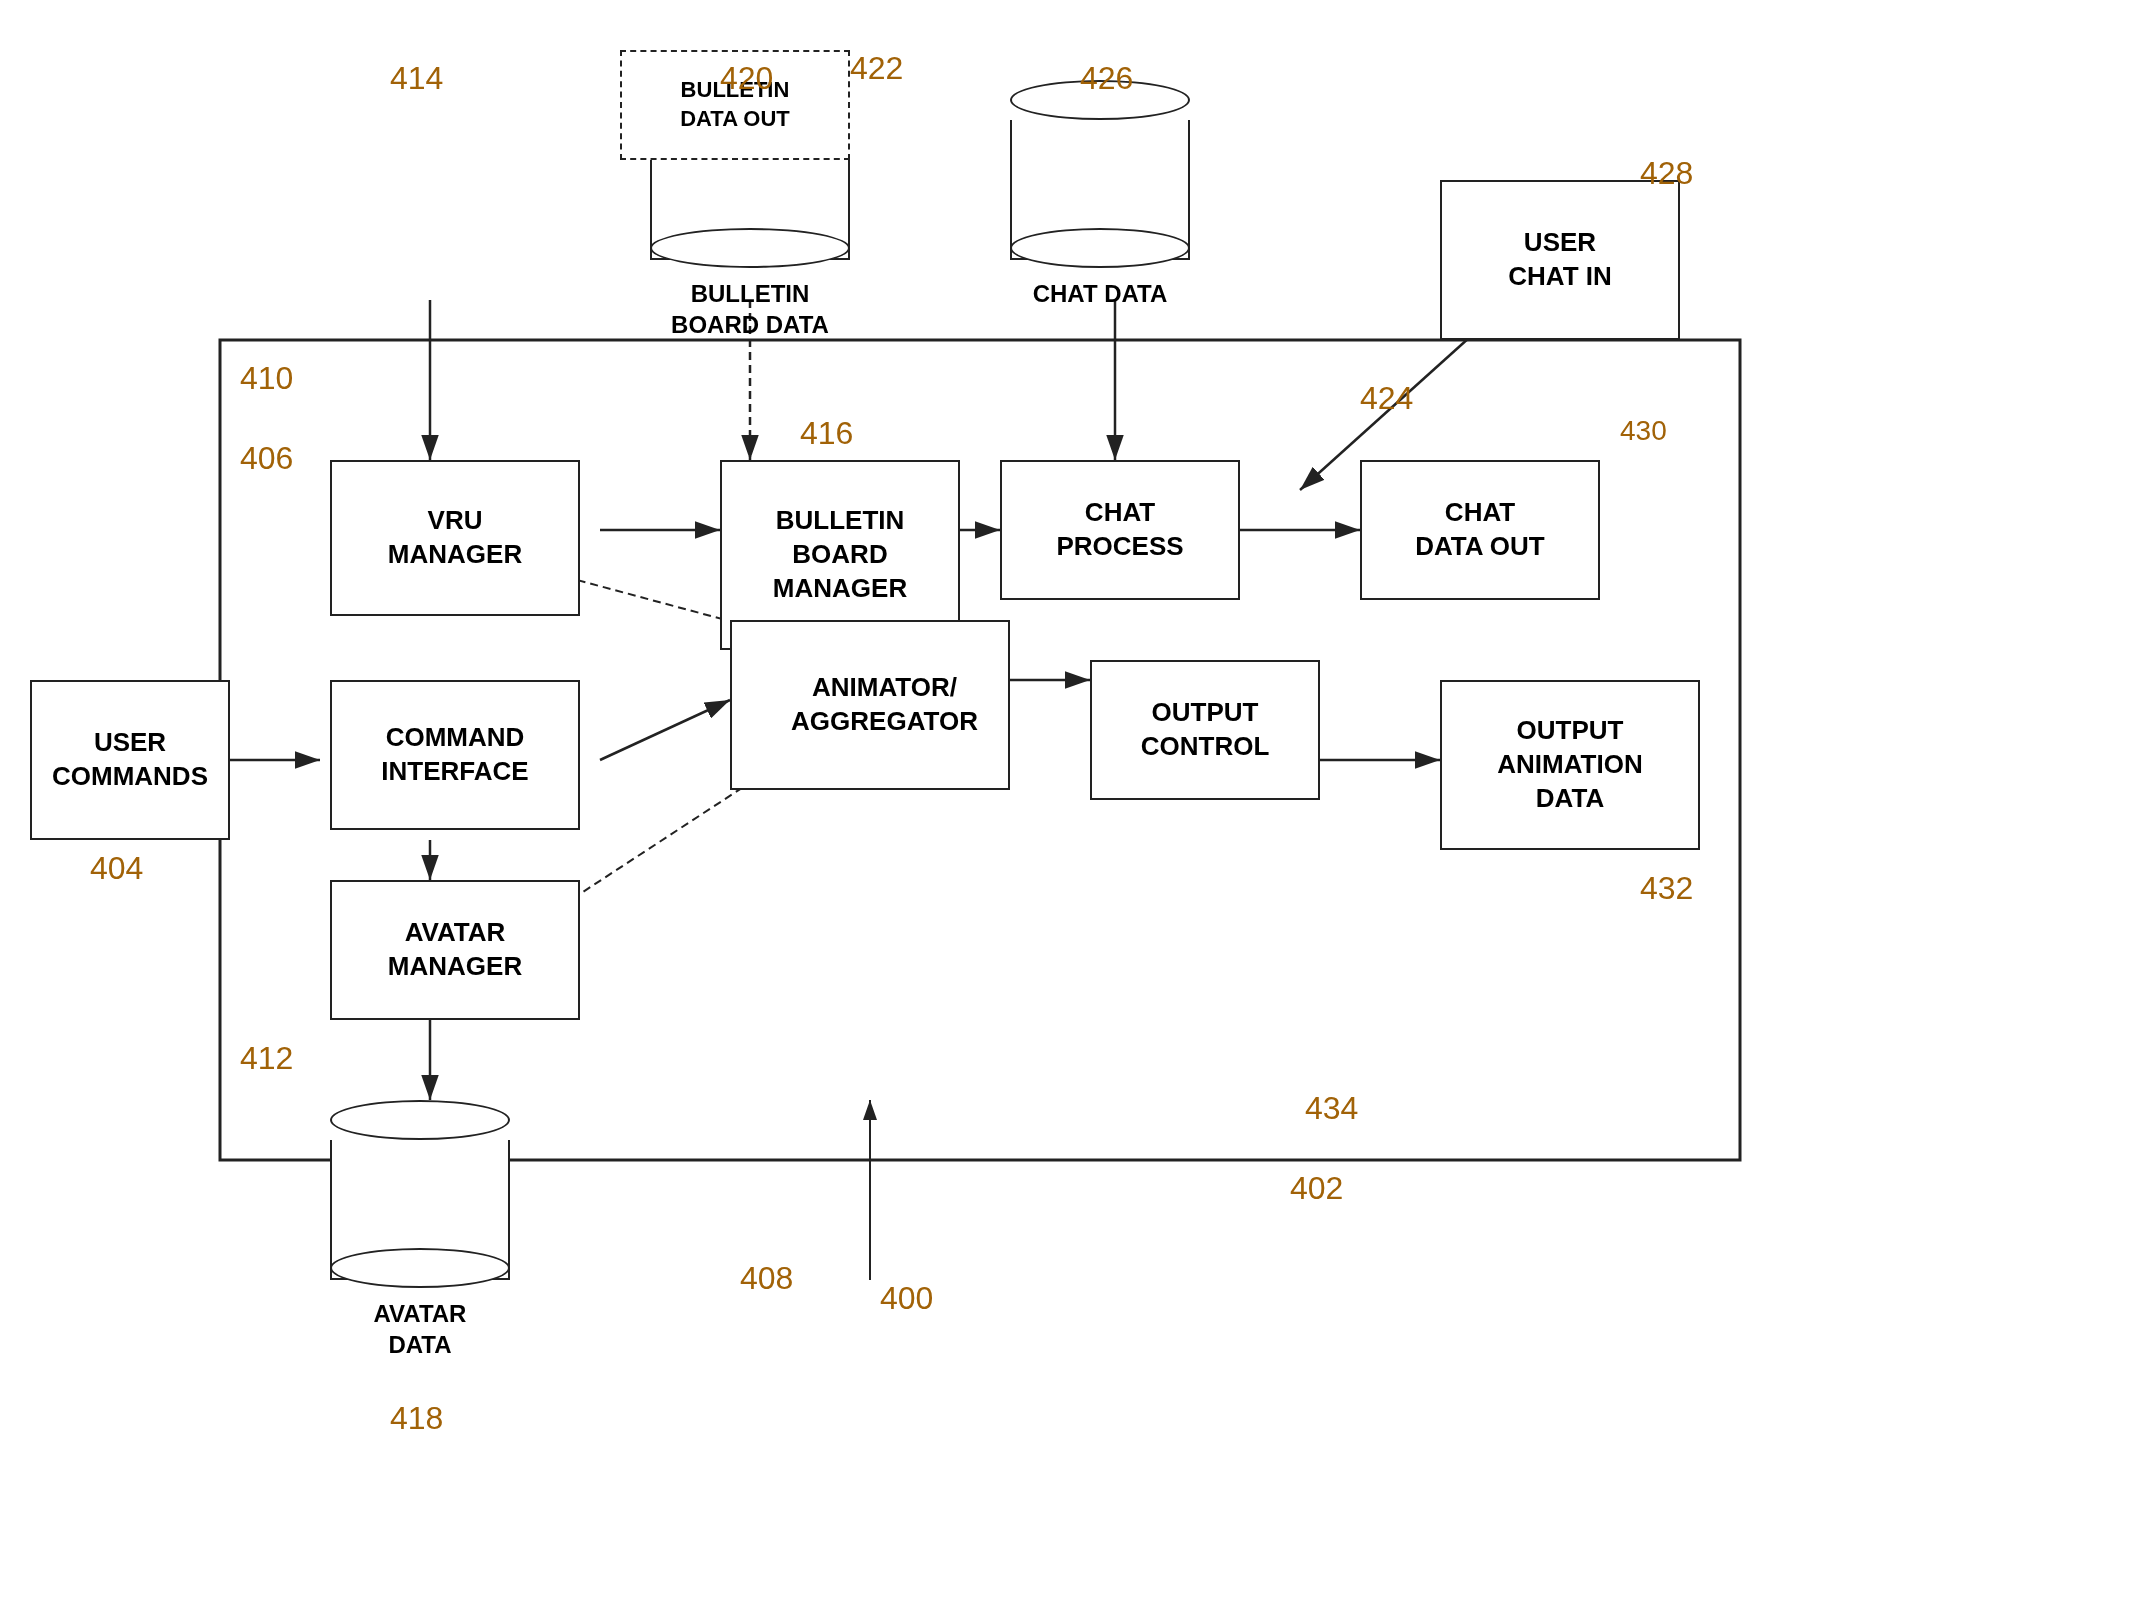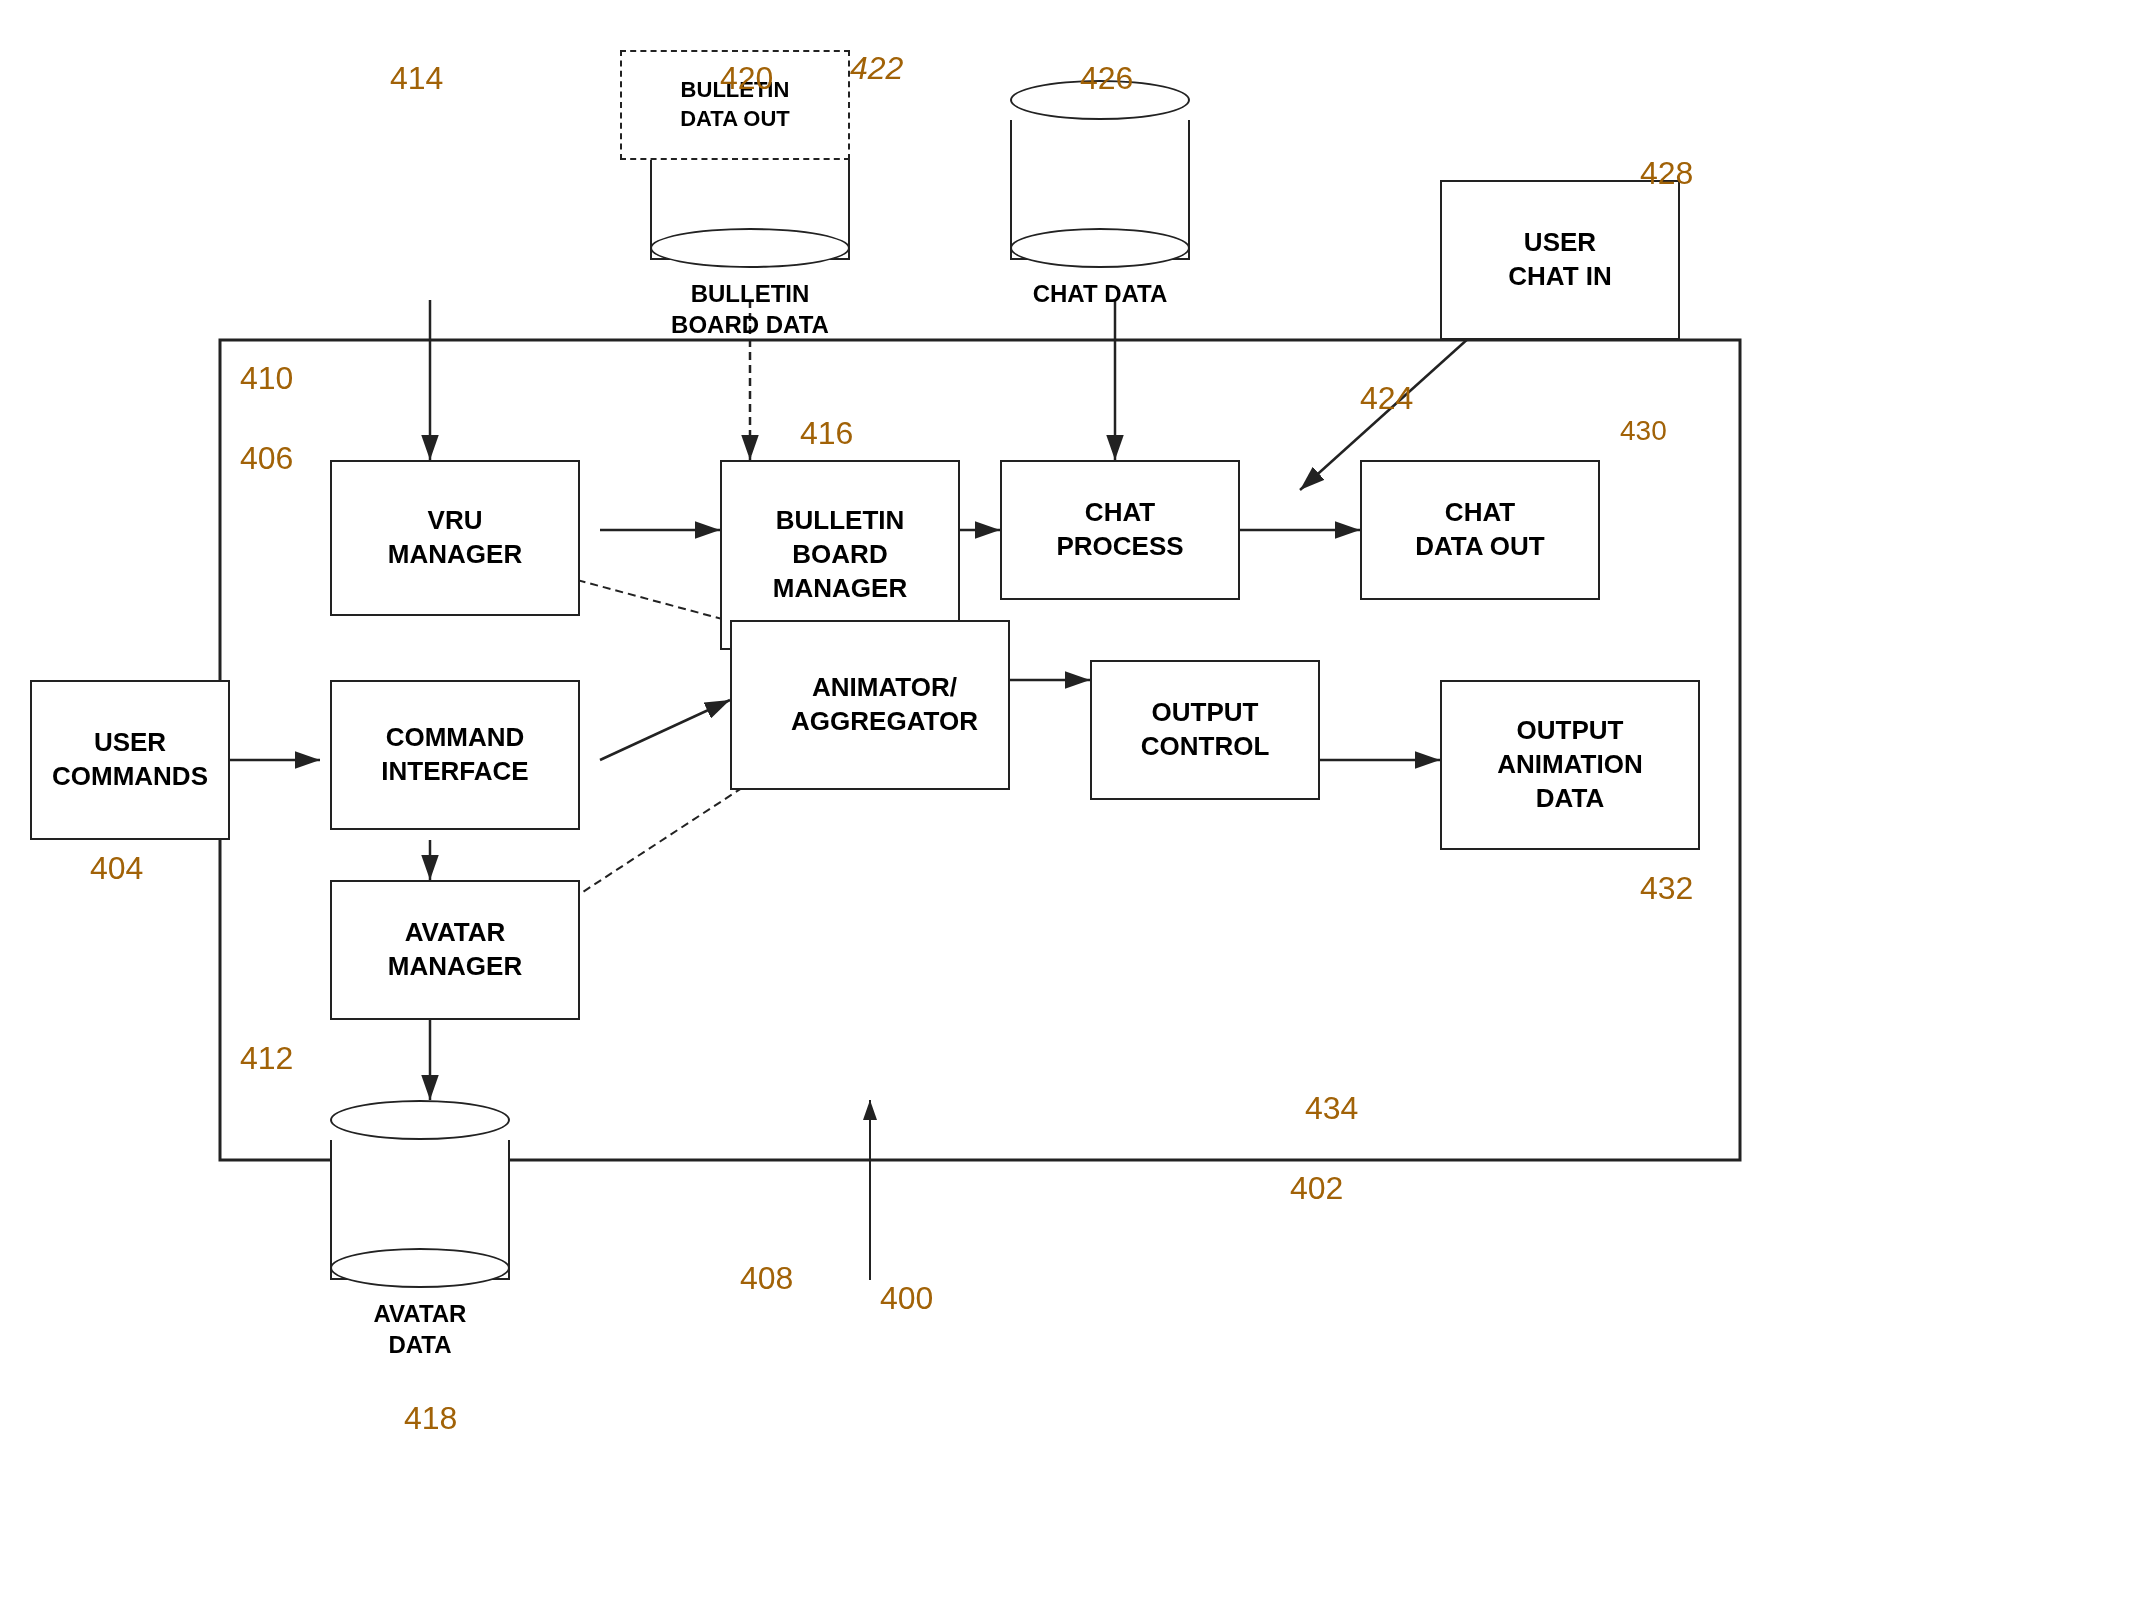--- a/index.html
+++ b/index.html
@@ -242,29 +242,29 @@
   </div>
 
   <div class="label-handwritten" style="left:390px; top:60px; font-size:32px;">
     <span>414</span>
   </div>
 
   <div class="label-handwritten" style="left:800px; top:415px; font-size:32px;">
     <span>416</span>
   </div>
 
-  <div class="label-handwritten" style="left:390px; top:1400px; font-size:32px;margin-left:14px;">
+  <div class="label-handwritten" style="left:390px; top:1400px; font-size:32px;">
     <span>418</span>
   </div>
 
   <div class="label-handwritten" style="left:720px; top:60px; font-size:32px;">
     <span>420</span>
   </div>
 
-  <div class="label-handwritten" style="left:850px; top:50px; font-size:32px;font-style:italic;">
+  <div class="label-handwritten" style="left:850px; top:50px; font-size:32px;">
     <span>422</span>
   </div>
 
   <div class="label-handwritten" style="left:1360px; top:380px; font-size:32px;">
     <span>424</span>
   </div>
 
   <div class="label-handwritten" style="left:1080px; top:60px; font-size:32px;">
     <span>426</span>
   </div>

